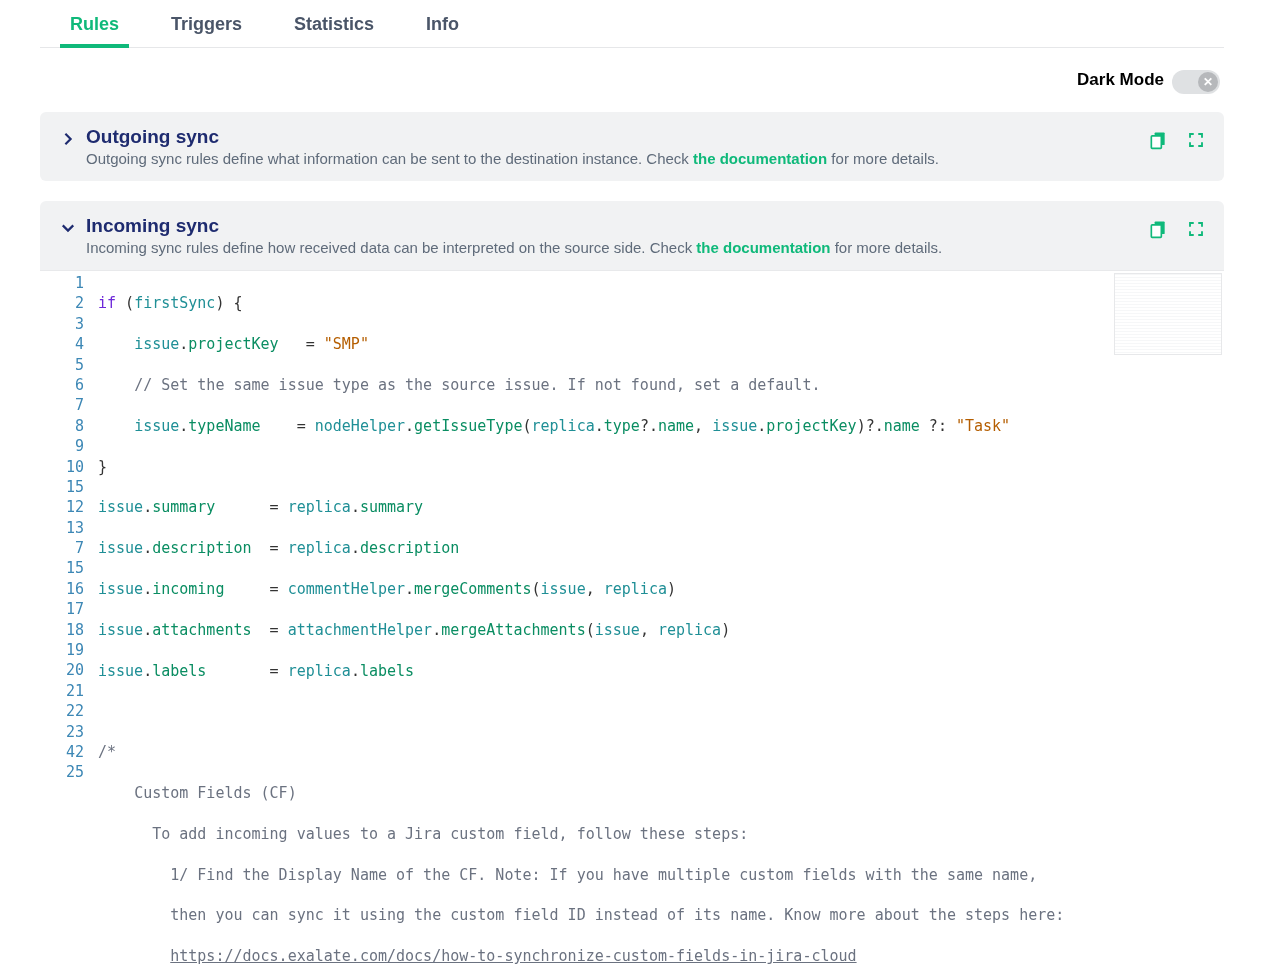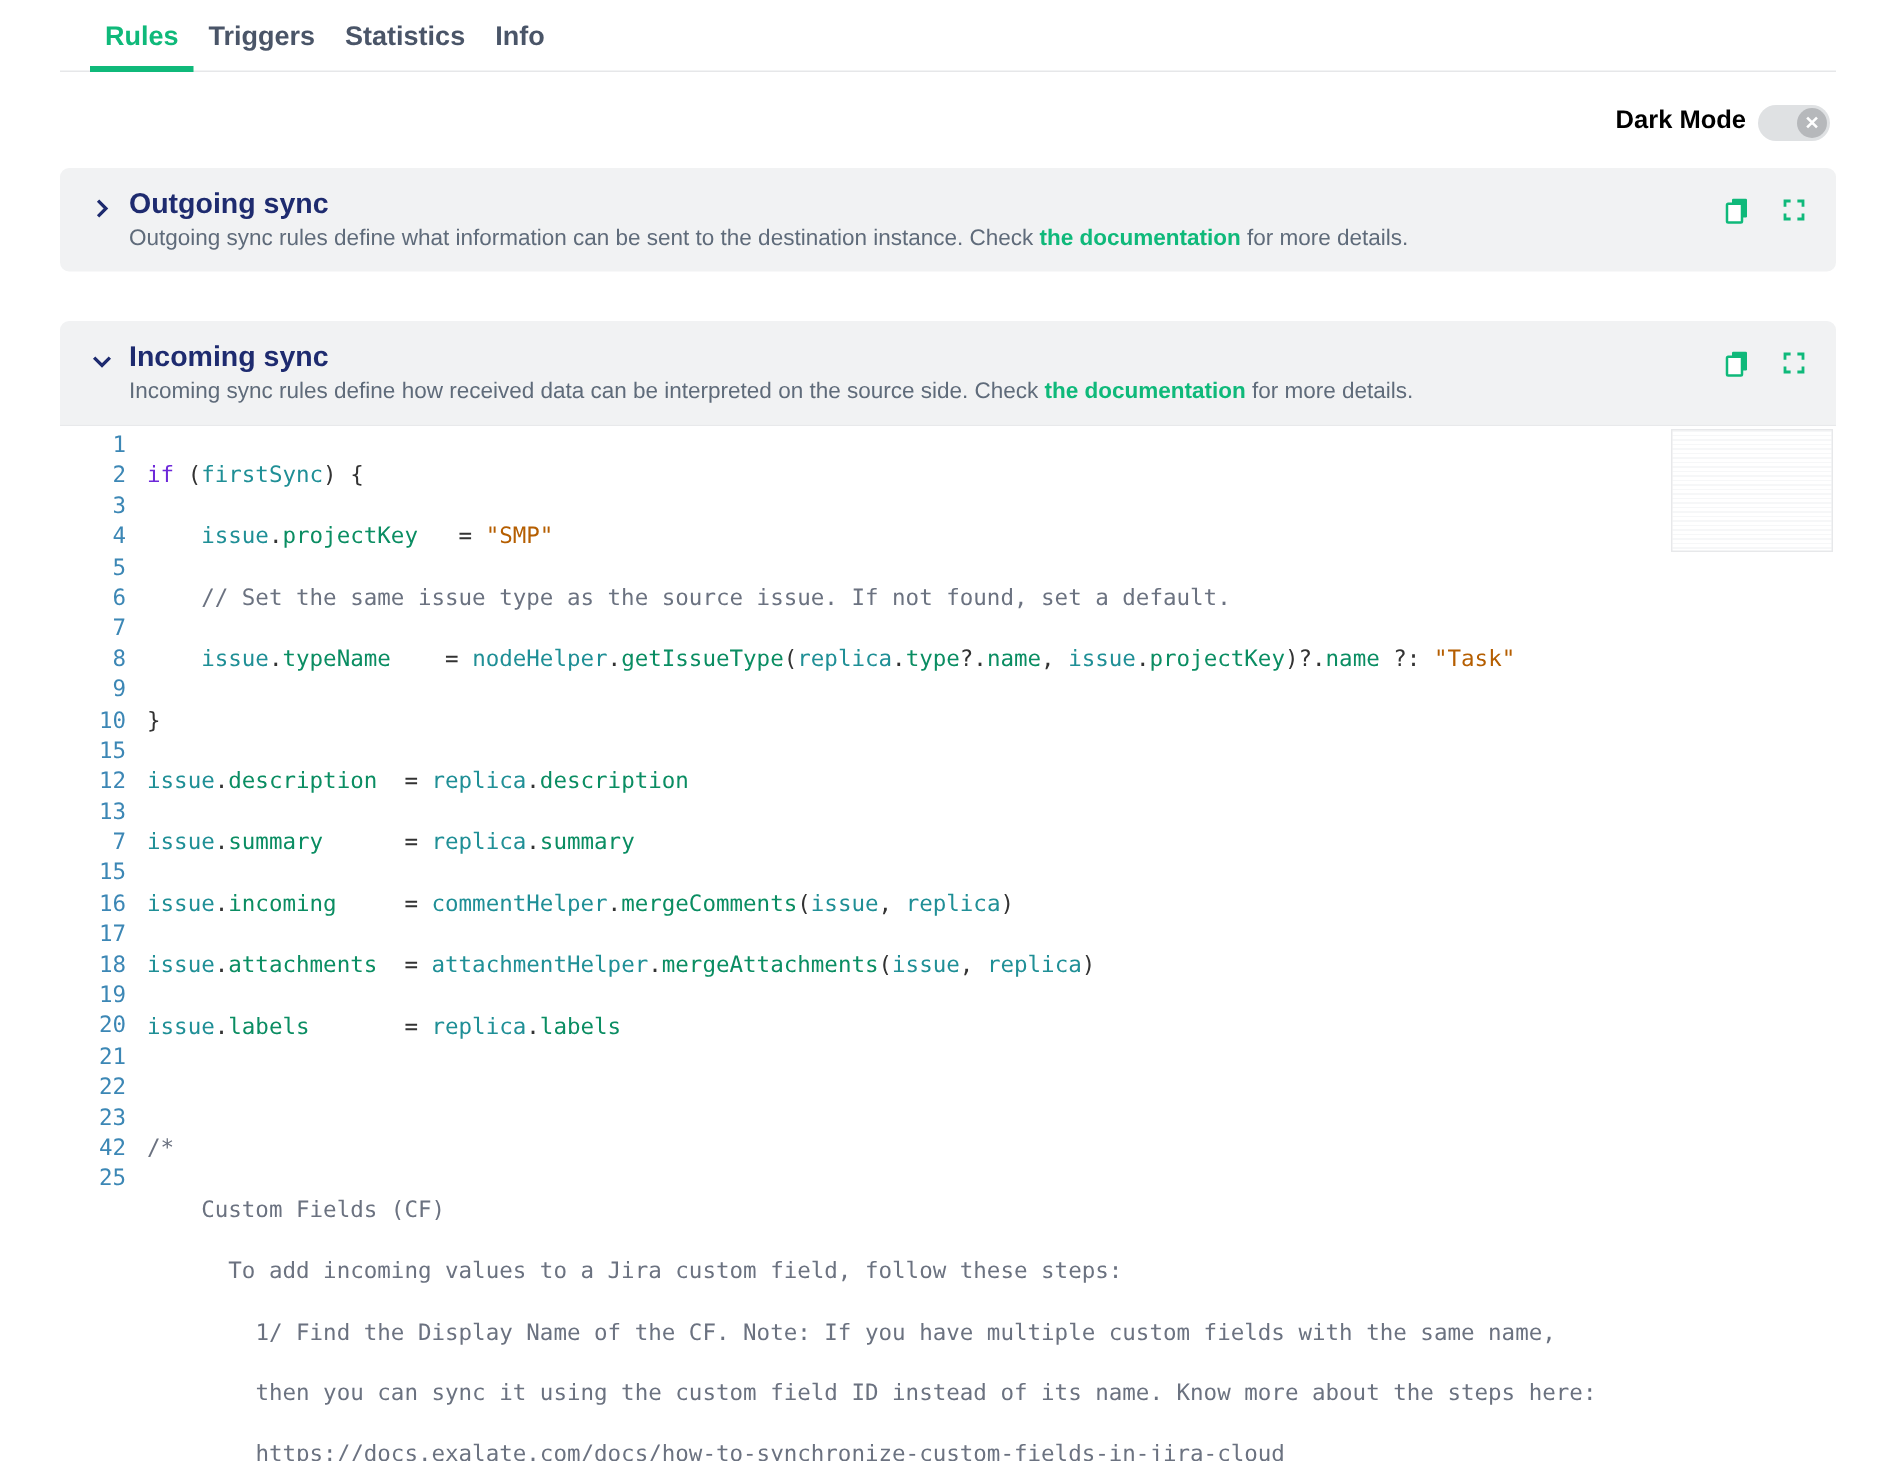--- a/index.html
+++ b/index.html
@@ -15,31 +15,31 @@
   --mono-green:#0a8d62;
   --mono-teal:#1f8f96;
   --mono-purple:#6b3fa0;
   --mono-orange:#b55e00;
   --disclaimer:#565656;
 }
 *{box-sizing:border-box}
 body{margin:0;font-family:-apple-system,BlinkMacSystemFont,"Segoe UI",Helvetica,Arial,sans-serif;color:#111;background:#fff}
 .page{width:1264px;margin:0 auto;padding:0 40px 0 40px}
 
-.tabs{display:flex;align-items:flex-end;gap:20px;padding:14px 30px 0 30px;border-bottom:1px solid #e6e7e9}
+.tabs{display:flex;align-items:flex-end;gap:52px;padding:14px 30px 0 30px;border-bottom:1px solid #e6e7e9}
 .tab{font-size:18px;font-weight:600;color:var(--tab-gray);padding-bottom:12px;cursor:pointer;position:relative}
 .tab.active{color:var(--green-bright)}
 .tab.active::after{content:"";position:absolute;left:-10px;right:-10px;bottom:-1px;height:4px;background:var(--green-bright)}
 
 .dm-row{display:flex;justify-content:flex-end;padding:22px 4px 18px 4px;gap:8px}
 .dm-label{font-weight:700;font-size:17px;color:#000}
 .toggle{width:48px;height:24px;border-radius:12px;background:#dfe1e3;position:relative}
 .toggle .knob{position:absolute;right:2px;top:2px;width:20px;height:20px;border-radius:50%;background:#b6b8bb;display:flex;align-items:center;justify-content:center;color:#fff;font-size:12px;font-weight:700}
 
-.panel{background:var(--panel-bg);border-radius:6px;margin-bottom:33px;overflow:hidden}
+.panel{background:var(--panel-bg);border-radius:6px;margin-bottom:20px;overflow:hidden}
 .panel-hdr{display:flex;align-items:flex-start;padding:14px 18px 14px 18px}
 .chev{width:20px;height:20px;display:flex;align-items:center;justify-content:center;color:var(--heading);margin-top:3px;margin-right:8px;cursor:pointer}
 .hdr-text{flex:1}
 .hdr-title{font-size:19px;font-weight:700;color:var(--heading);margin:0 0 2px 0}
 .hdr-sub{font-size:15px;color:var(--text-gray);margin:0}
 .hdr-sub a{color:var(--link);text-decoration:none;font-weight:600}
 .hdr-actions{display:flex;gap:18px;align-items:center;margin-left:12px;margin-top:4px}
 .icon-btn{width:20px;height:20px;display:flex;align-items:center;justify-content:center;color:var(--green-bright);cursor:pointer}
 
 .editor-wrap{background:#fff;border-top:1px solid #e8e9eb;position:relative;padding-right:114px}
@@ -164,22 +164,22 @@
             <div>23</div>
             <div>42</div>
             <div>25</div>
         </div>
         <div class="code">
 <span class="ln"><span class="tok-kw">if</span><span> (</span><span class="tok-id">firstSync</span><span>) {</span></span>
 <span class="ln">    <span class="tok-id">issue</span><span>.</span><span class="tok-prop">projectKey</span><span>   = </span><span class="tok-str">"SMP"</span></span>
 <span class="ln">    <span class="tok-cmt">// Set the same issue type as the source issue. If not found, set a default.</span></span>
 <span class="ln">    <span class="tok-id">issue</span><span>.</span><span class="tok-prop">typeName</span><span>    = </span><span class="tok-id">nodeHelper</span><span>.</span><span class="tok-call">getIssueType</span><span>(</span><span class="tok-id">replica</span><span>.</span><span class="tok-prop">type</span><span>?.</span><span class="tok-prop">name</span><span>, </span><span class="tok-id">issue</span><span>.</span><span class="tok-prop">projectKey</span><span>)?.</span><span class="tok-prop">name</span><span> ?:</span><span class="tok-str"> "Task"</span></span>
 <span class="ln"><span>}</span></span>
+<span class="ln"><span class="tok-id">issue</span><span>.</span><span class="tok-prop">summary</span><span>      = </span><span class="tok-id">replica</span><span>.</span><span class="tok-prop">summary</span></span>
 <span class="ln"><span class="tok-id">issue</span><span>.</span><span class="tok-prop">description</span><span>  = </span><span class="tok-id">replica</span><span>.</span><span class="tok-prop">description</span></span>
-<span class="ln"><span class="tok-id">issue</span><span>.</span><span class="tok-prop">summary</span><span>      = </span><span class="tok-id">replica</span><span>.</span><span class="tok-prop">summary</span></span>
 <span class="ln"><span class="tok-id">issue</span><span>.</span><span class="tok-prop">incoming</span><span>     = </span><span class="tok-id"></span><span class="tok-id">commentHelper</span><span>.</span><span class="tok-call">mergeComments</span><span>(</span><span class="tok-id">issue</span><span>, </span><span class="tok-id">replica</span><span>)</span></span>
 <span class="ln"><span class="tok-id">issue</span><span>.</span><span class="tok-prop">attachments</span><span>  = </span><span class="tok-id">attachmentHelper</span><span>.</span><span class="tok-call">mergeAttachments</span><span>(</span><span class="tok-id">issue</span><span>, </span><span class="tok-id">replica</span><span>)</span></span>
 <span class="ln"><span class="tok-id">issue</span><span>.</span><span class="tok-prop">labels</span><span>       = </span><span class="tok-id">replica</span><span>.</span><span class="tok-prop">labels</span></span>
 <span class="ln"> </span>
 <span class="ln"><span class="tok-cmt">/*</span></span>
 <span class="ln">    <span class="tok-cmt">Custom Fields (CF)</span></span>
 <span class="ln">      <span class="tok-cmt">To add incoming values to a Jira custom field, follow these steps:</span></span>
 <span class="ln">        <span class="tok-cmt">1/ Find the Display Name of the CF. Note: If you have multiple custom fields with the same name,</span></span>
 <span class="ln">        <span class="tok-cmt">then you can sync it using the custom field ID instead of its name. Know more about the steps here:</span></span>
 <span class="ln">        <span class="tok-url">https://docs.exalate.com/docs/how-to-synchronize-custom-fields-in-jira-cloud</span></span>

